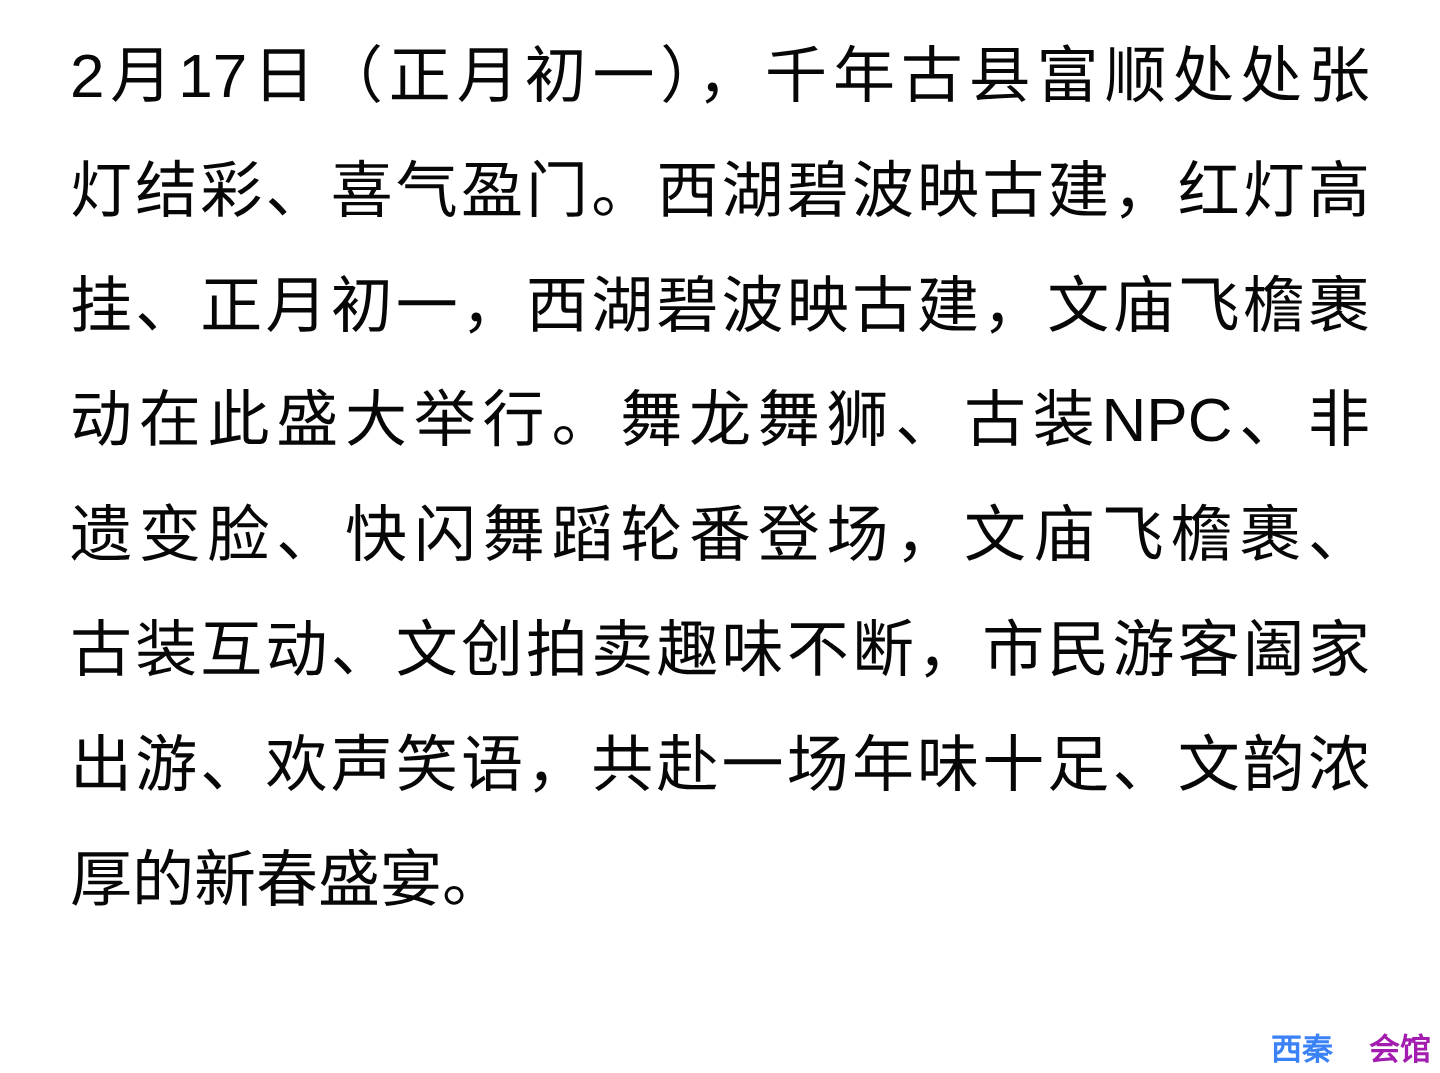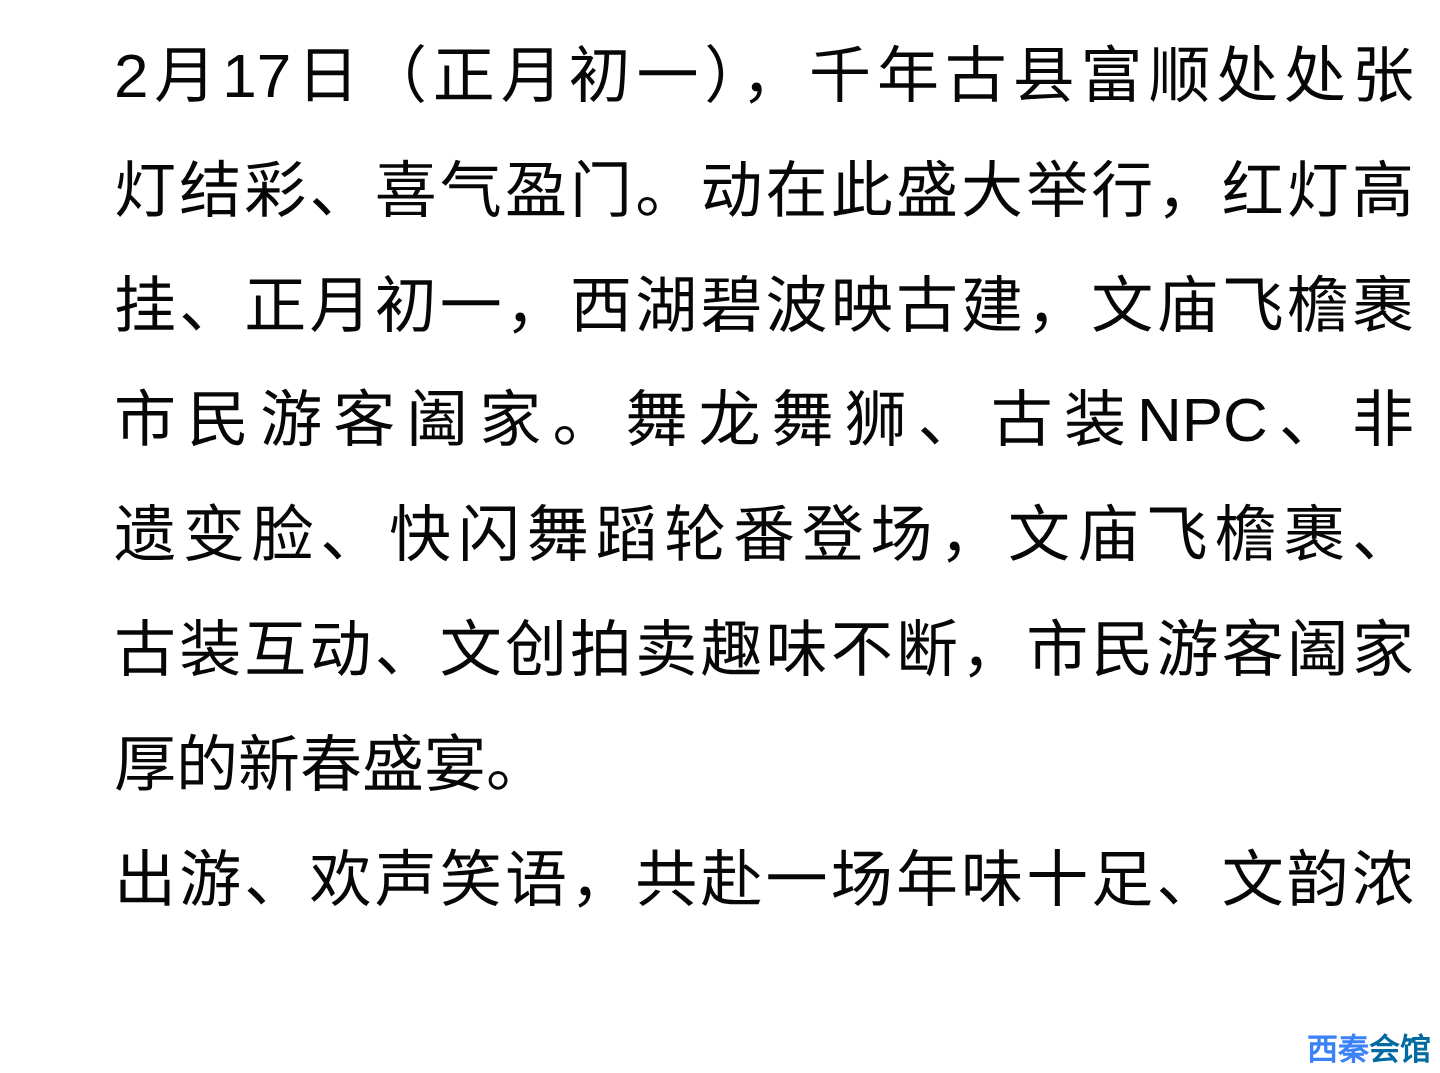--- a/index.html
+++ b/index.html
@@ -46,27 +46,27 @@
     user-select: none;
   }
   .watermark span {
     display: inline-block;
   }
 </style>
 </head>
 <body>
 
 <main>
-  <div class="article" style="color: rgb(7, 7, 7); margin-left: 44px;">
+  <div class="article" style="color: rgb(7, 7, 7);">
     <div class="line">2月17日（正月初一），千年古县富顺处处张</div>
-    <div class="line">灯结彩、喜气盈门。动在此盛大举行，红灯高</div>
+    <div class="line">灯结彩、喜气盈门。西湖碧波映古建，红灯高</div>
     <div class="line">挂、正月初一，西湖碧波映古建，文庙飞檐裹</div>
-    <div class="line">市民游客阖家。舞龙舞狮、古装NPC、非</div>
+    <div class="line">动在此盛大举行。舞龙舞狮、古装NPC、非</div>
     <div class="line">遗变脸、快闪舞蹈轮番登场，文庙飞檐裹、</div>
     <div class="line">古装互动、文创拍卖趣味不断，市民游客阖家</div>
+    <div class="line">出游、欢声笑语，共赴一场年味十足、文韵浓</div>
     <div class="line last">厚的新春盛宴。</div>
-    <div class="line">出游、欢声笑语，共赴一场年味十足、文韵浓</div>
   </div>
 
   <div class="watermark">
-    <span style="color: #3b82f6;">西秦</span><span style="color: #0369a1;">会馆</span>
+    <span style="color: #3b82f6;">西秦</span><span style="color: #a21caf; margin-left: 36px;">会馆</span>
   </div>
 </main>
 
 </body></html>

